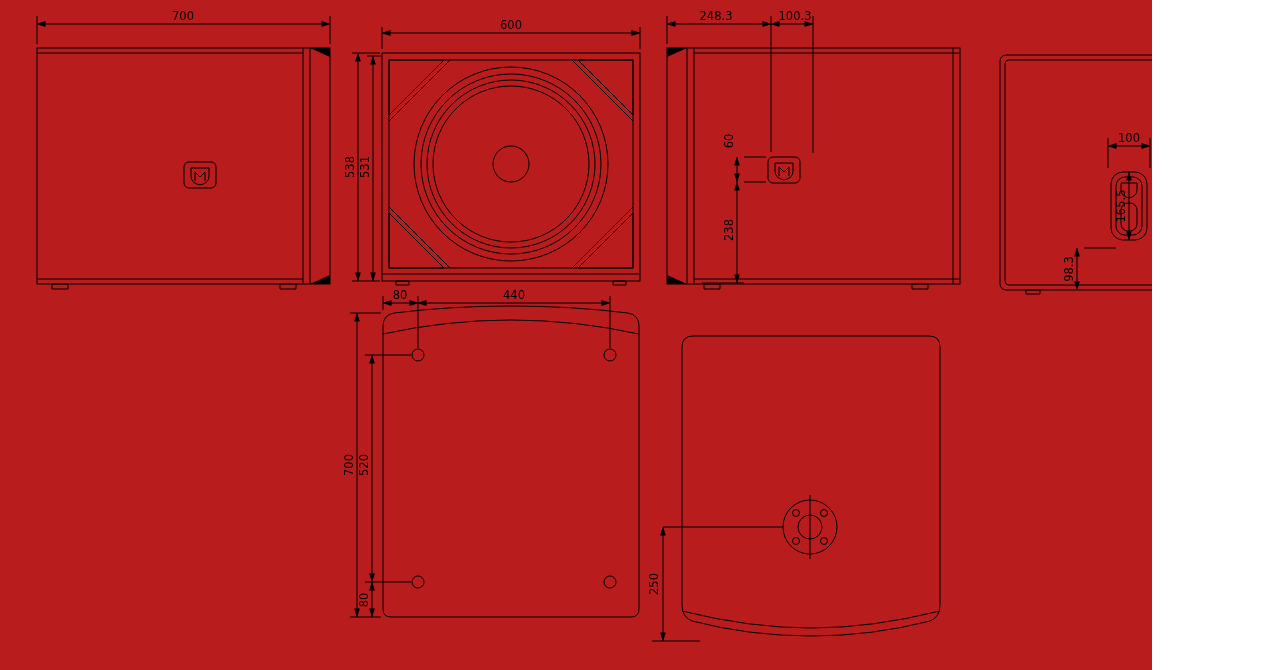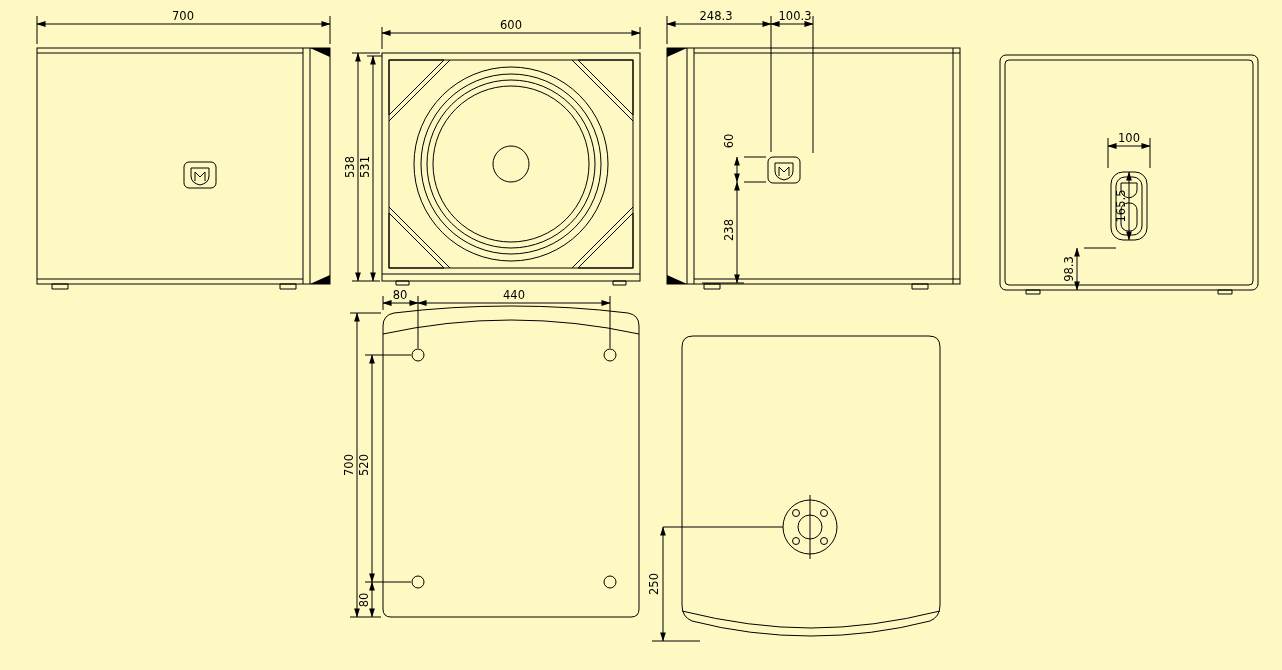--- a/index.html
+++ b/index.html
@@ -1,16 +1,16 @@
 <!DOCTYPE html>
 <html><head>
 <meta charset="utf-8">
 <style>
   html,body{margin:0;padding:0;background:#ffffff}
-  .stage{position:relative;width:1282px;height:670px;background:#fef9c3;overflow:hidden}
+  .stage{position:relative;width:1152px;height:670px;background:#b91c1c;overflow:hidden}
   svg{display:block}
   .draw{fill:none;stroke:#000000;stroke-width:1;stroke-linecap:butt;stroke-linejoin:miter}
   .solid{fill:#000000;stroke:none}
   text{font-family:"DejaVu Sans",sans-serif;font-size:11.5px;fill:#000000;stroke:none;text-anchor:middle}
 </style>
 </head>
 <body>
 
 <div class="stage">
 <svg width="1282" height="670" viewBox="0 0 1282 670">

